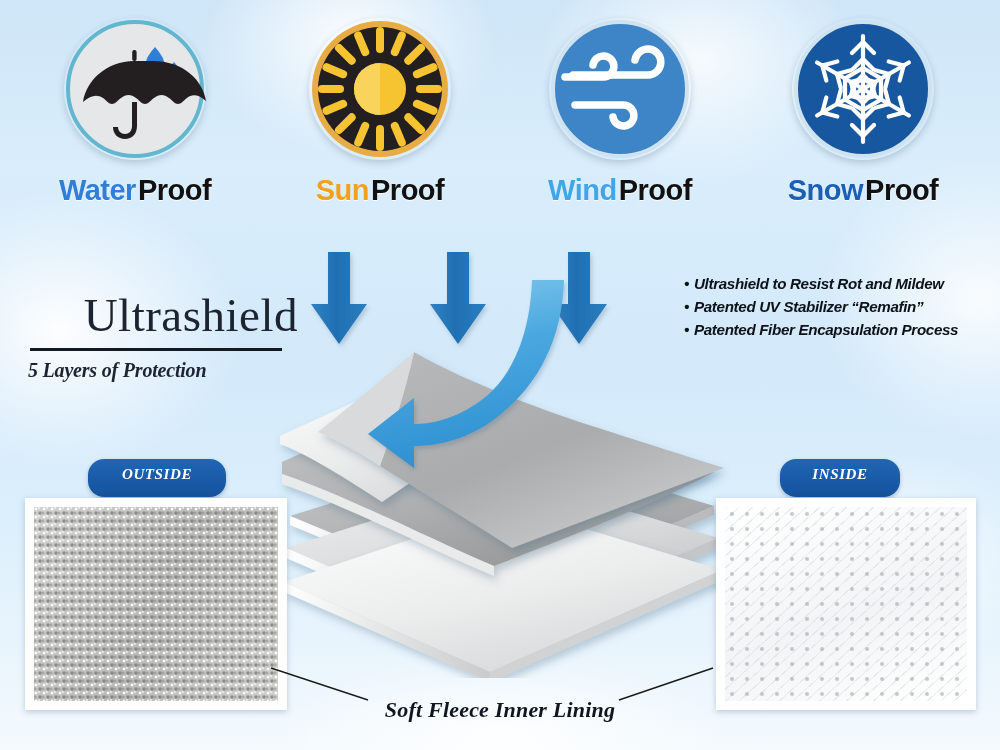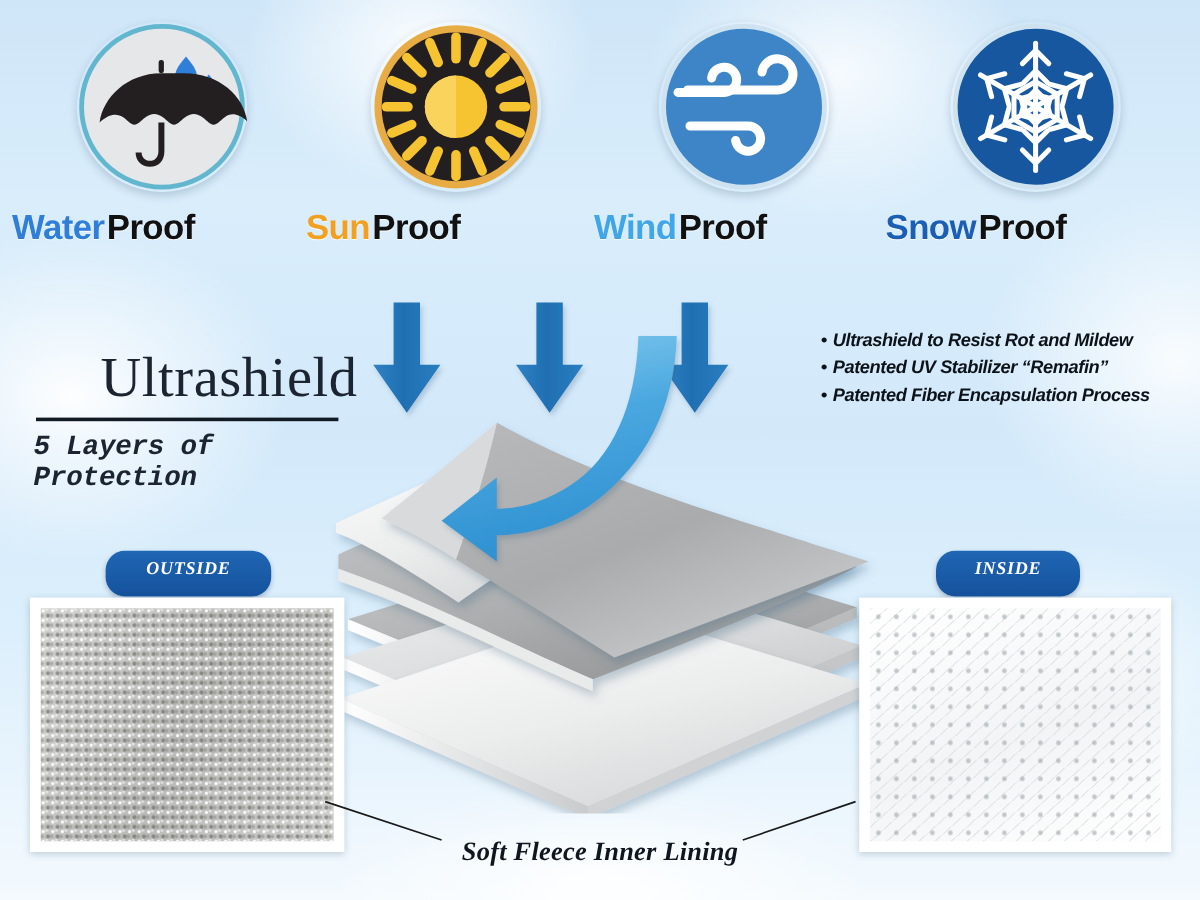--- a/index.html
+++ b/index.html
@@ -27,21 +27,21 @@
   .icon-row {
     position: absolute;
     top: 18px;
     left: 0;
     width: 1000px;
     height: 230px;
   }
   .feature {
     position: absolute;
     width: 250px;
-    text-align: left;
+    text-align: center;
   }
   .badge {
     width: 142px;
     height: 142px;
     border-radius: 50%;
     margin: 0 auto;
     position: relative;
     box-shadow: 0 3px 7px rgba(40,70,100,0.22);
   }
   .badge svg { display: block; width: 142px; height: 142px; }
@@ -72,24 +72,24 @@
     line-height: 1;
     text-align: right;
   }
   .brand-rule {
     margin: 9px 0 8px 2px;
     width: 252px;
     height: 3px;
     background: #121a24;
   }
   .brand-sub {
-    font-family: Liberation Mono, monospace;
+    font-family: Liberation Serif, serif;
     font-style: italic;
     font-weight: bold;
-    font-size: 23px;
+    font-size: 20px;
     color: #1b2430;
     letter-spacing: -0.2px;
   }
 
   
   .bullets {
     position: absolute;
     left: 684px;
     top: 272px;
     width: 312px;

